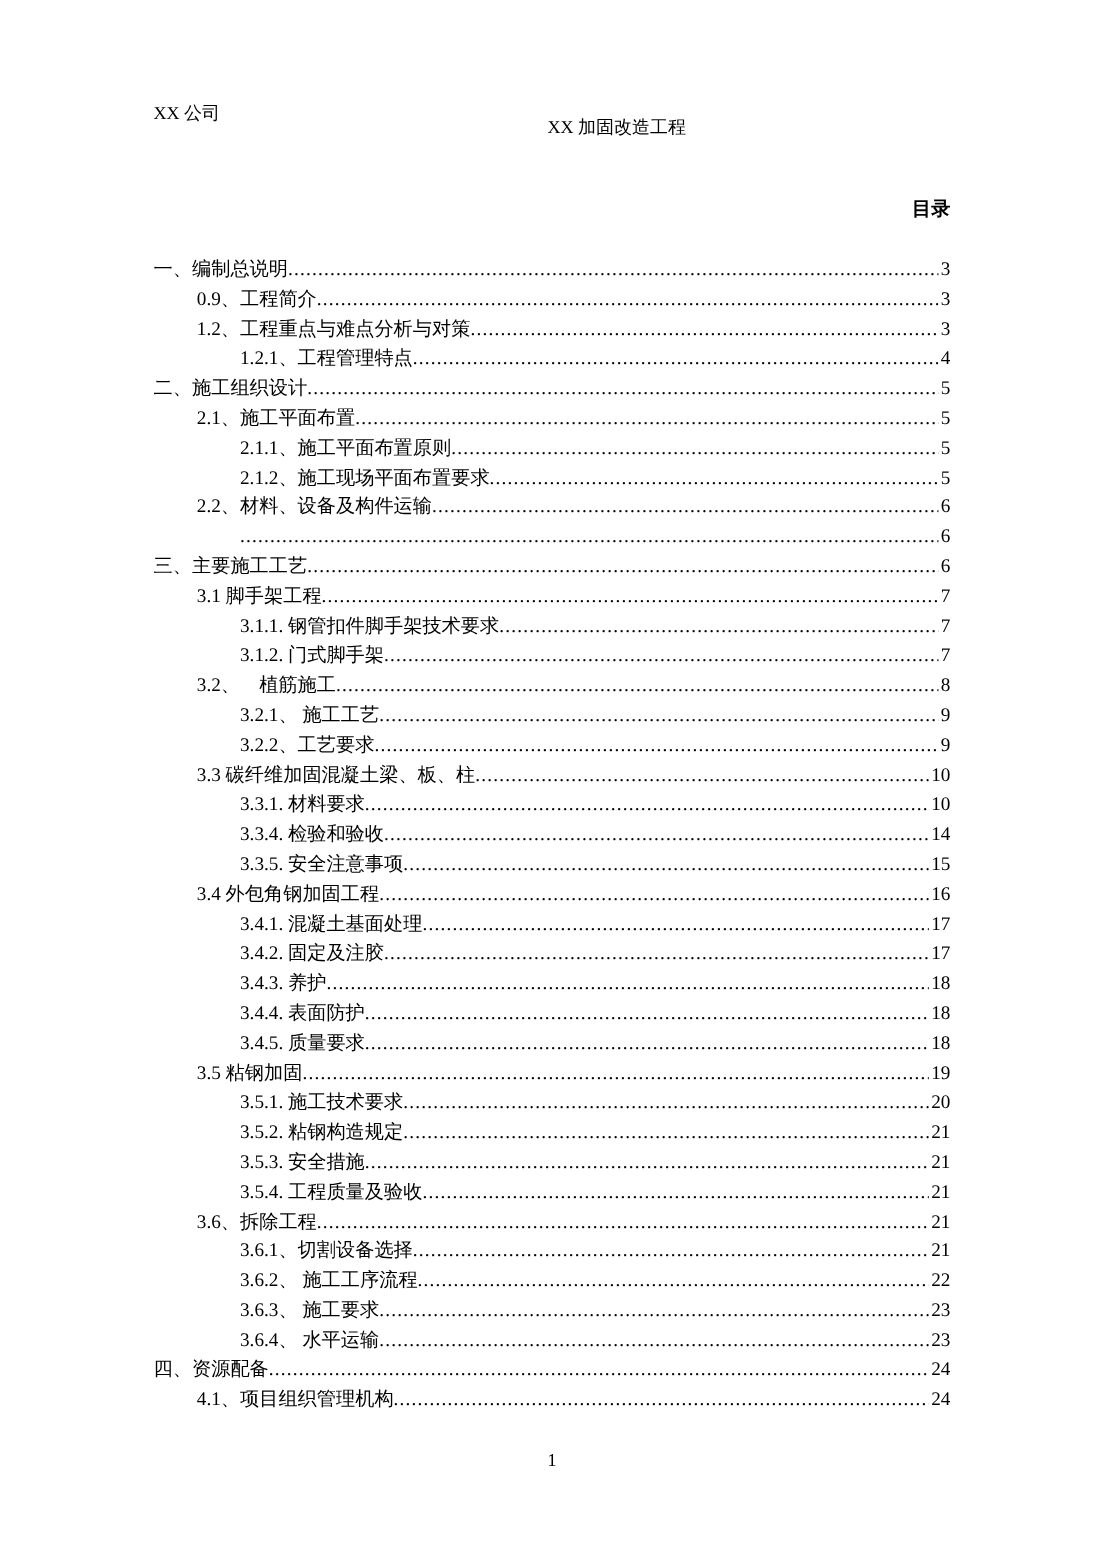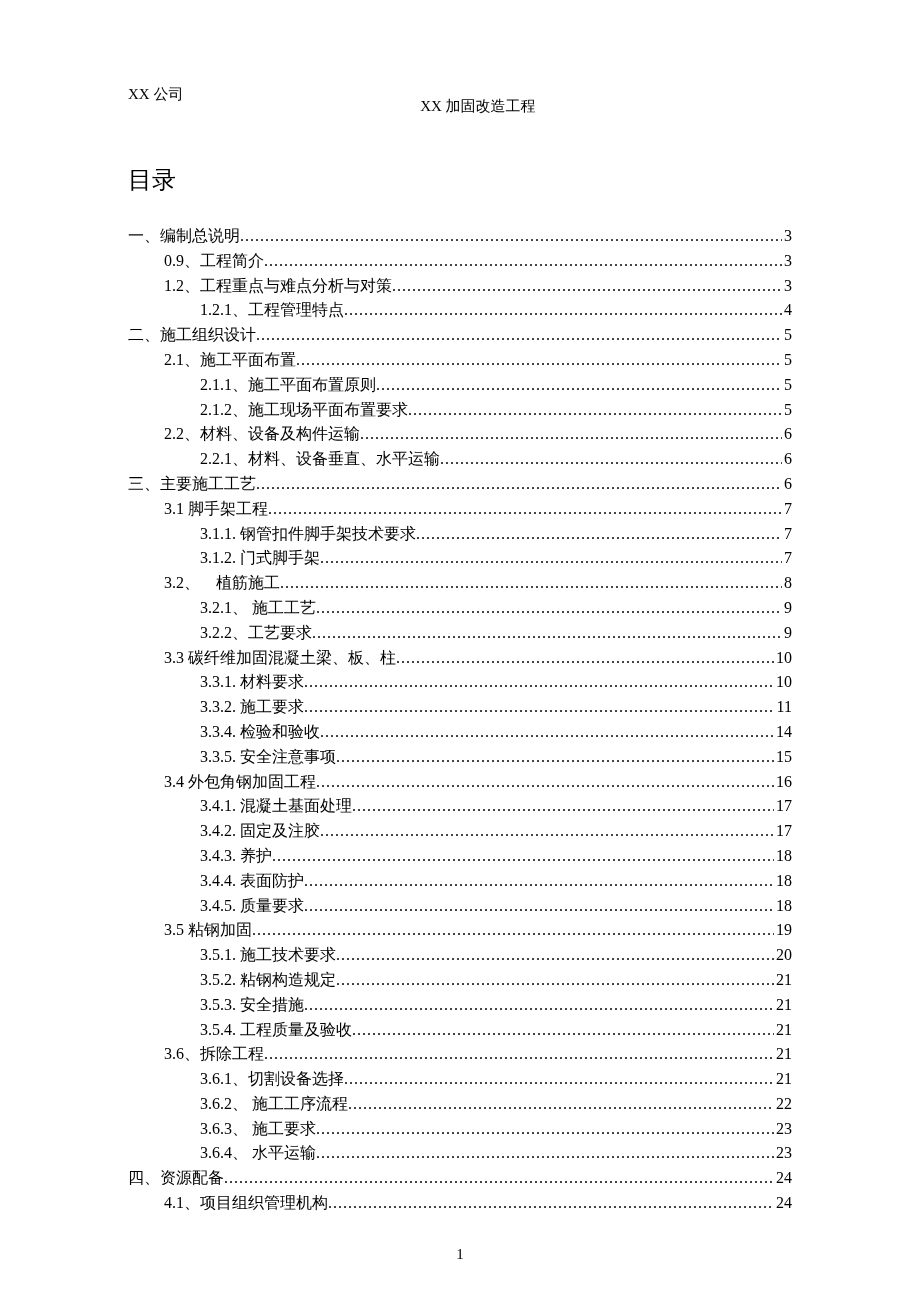--- a/index.html
+++ b/index.html
@@ -12,32 +12,33 @@
     }
     .page {
       width: 920px;
       padding: 85px 128px 40px 128px;
       box-sizing: border-box;
     }
     .header {
       display: flex;
       margin-bottom: 48px;
       font-size: 15px;
+      gap: 36px;
     }
     .header .left {
       flex: 0 0 44%;
     }
     .header .right {
       flex: 1;
       margin-top: 12px;
     }
     h1.title {
-      text-align: left;
-      font-size: 24px;
-      font-weight: normal;
+      text-align: right;
+      font-size: 16px;
+      font-weight: bold;
       margin: 0 0 28px 0;
     }
     .toc-line {
       display: flex;
       align-items: flex-start;
       line-height: 1.55;
       white-space: nowrap;
       font-size: 16px;
     }
     .toc-line .label { flex: 0 0 auto; }
@@ -110,21 +111,20 @@
         <span class="label">2.1.2、施工现场平面布置要求</span>
         <span class="dots"></span>
         <span class="pg">5</span>
       </div>
       <div class="toc-line lv1">
         <span class="label">2.2、材料、设备及构件运输</span>
         <span class="dots"></span>
         <span class="pg">6</span>
       </div>
       <div class="toc-line lv2">
-        <span class="label">2.2.1、材料、设备垂直、水平运输</span>
         <span class="dots"></span>
         <span class="pg">6</span>
       </div>
       <div class="toc-line lv0">
         <span class="label">三、主要施工工艺</span>
         <span class="dots"></span>
         <span class="pg">6</span>
       </div>
       <div class="toc-line lv1">
         <span class="label">3.1 脚手架工程</span>
@@ -158,25 +158,20 @@
       </div>
       <div class="toc-line lv1">
         <span class="label">3.3 碳纤维加固混凝土梁、板、柱</span>
         <span class="dots"></span>
         <span class="pg">10</span>
       </div>
       <div class="toc-line lv2">
         <span class="label">3.3.1. 材料要求</span>
         <span class="dots"></span>
         <span class="pg">10</span>
-      </div>
-      <div class="toc-line lv2">
-        <span class="label">3.3.2. 施工要求</span>
-        <span class="dots"></span>
-        <span class="pg">11</span>
       </div>
       <div class="toc-line lv2">
         <span class="label">3.3.4. 检验和验收</span>
         <span class="dots"></span>
         <span class="pg">14</span>
       </div>
       <div class="toc-line lv2">
         <span class="label">3.3.5. 安全注意事项</span>
         <span class="dots"></span>
         <span class="pg">15</span>

